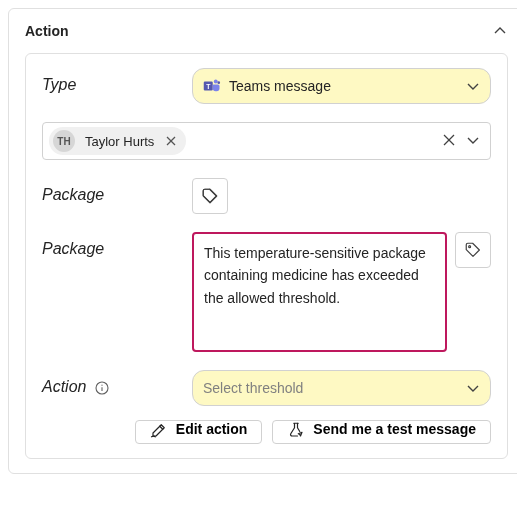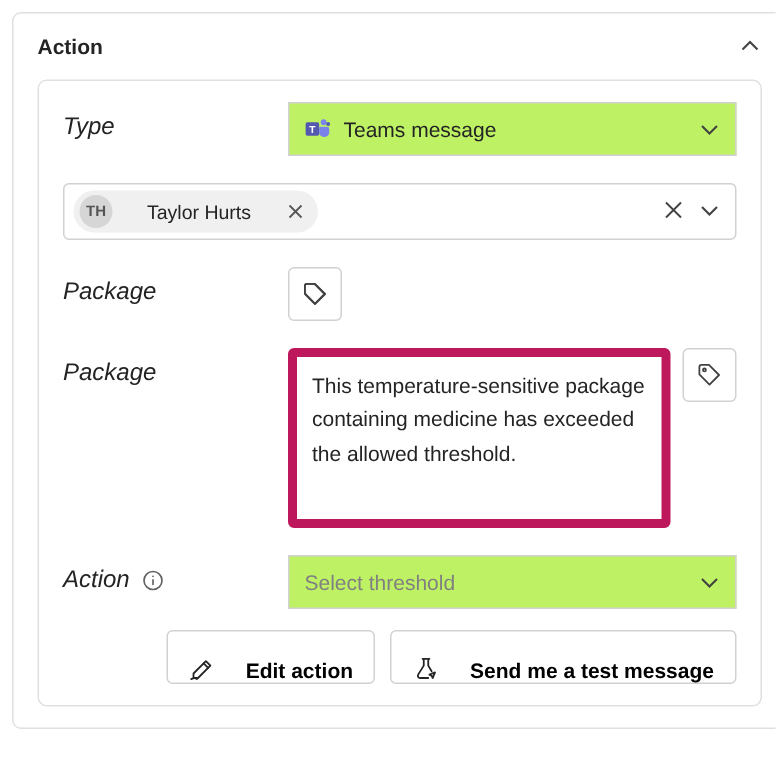--- a/index.html
+++ b/index.html
@@ -54,22 +54,22 @@
   .req { color: #a4262c; margin-left: 2px; }
   .field-col {
     flex: 1;
     display: flex;
     gap: 8px;
     align-items: flex-start;
   }
   .control {
     flex: 1;
     border: 1px solid #d1d1d1;
-    border-radius: 0;
-    background: #bef264;
+    border-radius: 12px;
+    background: #fef9c3;
     min-height: 36px;
     display: flex;
     align-items: center;
     padding: 0 10px;
     font-size: 14px;
   }
   .select { justify-content: space-between; cursor: pointer; }
   .select-left { display: flex; align-items: center; gap: 8px; }
   .teams-icon { width: 18px; height: 18px; flex: 0 0 18px; }
   .chev-down { width: 14px; height: 14px; flex: 0 0 14px; }
@@ -80,21 +80,21 @@
     border-radius: 4px;
     min-height: 36px;
     display: flex;
     align-items: center;
     padding: 4px 6px;
     gap: 6px;
   }
   .chip {
     display: inline-flex;
     align-items: center;
-    gap: 23px;
+    gap: 10px;
     background: #f0f0f0;
     border-radius: 14px;
     padding: 3px 8px 3px 4px;
     font-size: 13px;
     text-align: center;
   }
   .avatar {
     width: 22px; height: 22px;
     border-radius: 50%;
     background: #d6d6d6;
@@ -118,21 +118,21 @@
     width: 36px; height: 36px;
     flex: 0 0 36px;
     border: 1px solid #d1d1d1;
     border-radius: 4px;
     display: flex; align-items: center; justify-content: center;
     cursor: pointer;
     background: #fff;
   }
   .textarea {
     flex: 1;
-    border: 6px solid #be185d;
+    border: 2px solid #be185d;
     border-radius: 4px;
     padding: 8px 10px;
     font-size: 14px;
     min-height: 120px;
     line-height: 1.6;
     resize: none;
     font-family: inherit;
   }
   .info-icon {
     width: 14px; height: 14px;
@@ -143,25 +143,25 @@
   .footer {
     display: flex;
     justify-content: flex-end;
     gap: 10px;
     margin-top: 14px;
   }
   .btn {
     border: 1px solid #d1d1d1;
     border-radius: 4px;
     background: #fff;
-    height: 36px;
+    height: 24px;
     padding: 0 14px;
     display: inline-flex;
-    align-items: flex-end;
-    gap: 20px;
+    align-items: flex-start;
+    gap: 8px;
     font-size: 14px;
     font-weight: 600;
     cursor: pointer;
   }
   .btn svg { flex: 0 0 auto; }
   input.plain {
     border: none;
     outline: none;
     width: 100%;
     font-size: 14px;

